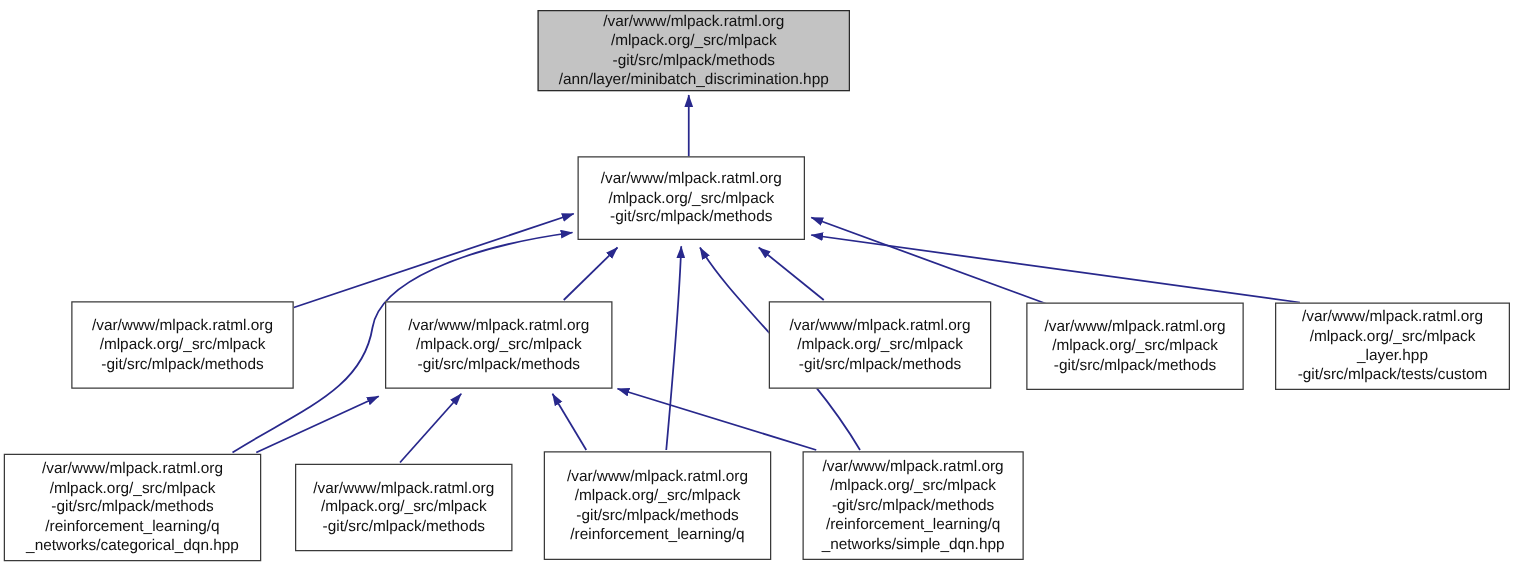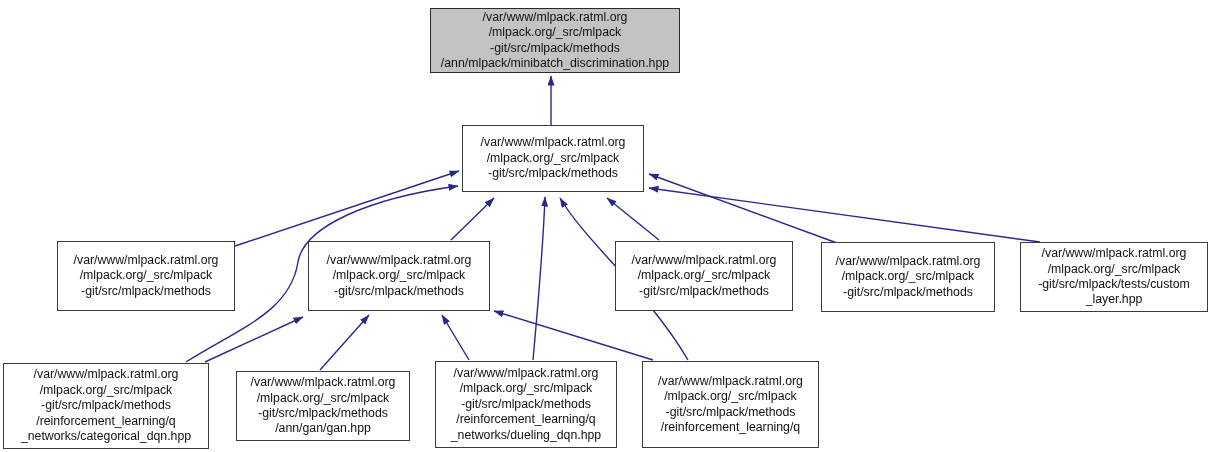--- a/index.html
+++ b/index.html
@@ -58,21 +58,21 @@
       <path d="M659,240 L607,198" marker-end="url(#arrow)"></path>
       <path d="M837,243 L649,174" marker-end="url(#arrow)"></path>
       <path d="M1040,242 L649,188" marker-end="url(#arrow)"></path>
     </g>
   </svg>
 
   <div class="node root" style="left:430px;top:8px;width:250px;height:65px;">
     <div class="ln">/var/www/mlpack.ratml.org</div>
     <div class="ln">/mlpack.org/_src/mlpack</div>
     <div class="ln">-git/src/mlpack/methods</div>
-    <div class="ln">/ann/mlpack/minibatch_discrimination.hpp</div>
+    <div class="ln">/ann/layer/minibatch_discrimination.hpp</div>
   </div>
 
   <div class="node" style="left:462px;top:125px;width:182px;height:67px;">
     <div class="ln">/var/www/mlpack.ratml.org</div>
     <div class="ln">/mlpack.org/_src/mlpack</div>
     <div class="ln">-git/src/mlpack/methods</div>
   </div>
 
   <div class="node" style="left:57px;top:241px;width:178px;height:70px;">
     <div class="ln">/var/www/mlpack.ratml.org</div>
@@ -94,47 +94,46 @@
 
   <div class="node" style="left:821px;top:242px;width:174px;height:70px;">
     <div class="ln">/var/www/mlpack.ratml.org</div>
     <div class="ln">/mlpack.org/_src/mlpack</div>
     <div class="ln">-git/src/mlpack/methods</div>
   </div>
 
   <div class="node" style="left:1020px;top:242px;width:188px;height:70px;">
     <div class="ln">/var/www/mlpack.ratml.org</div>
     <div class="ln">/mlpack.org/_src/mlpack</div>
+    <div class="ln">_layer.hpp</div>
     <div class="ln">-git/src/mlpack/tests/custom</div>
-    <div class="ln">_layer.hpp</div>
   </div>
 
   <div class="node" style="left:3px;top:363px;width:206px;height:86px;">
     <div class="ln">/var/www/mlpack.ratml.org</div>
     <div class="ln">/mlpack.org/_src/mlpack</div>
     <div class="ln">-git/src/mlpack/methods</div>
     <div class="ln">/reinforcement_learning/q</div>
     <div class="ln">_networks/categorical_dqn.hpp</div>
   </div>
 
   <div class="node" style="left:236px;top:371px;width:174px;height:70px;">
     <div class="ln">/var/www/mlpack.ratml.org</div>
     <div class="ln">/mlpack.org/_src/mlpack</div>
     <div class="ln">-git/src/mlpack/methods</div>
-    <div class="ln">/ann/gan/gan.hpp</div>
   </div>
 
   <div class="node" style="left:435px;top:361px;width:182px;height:87px;">
     <div class="ln">/var/www/mlpack.ratml.org</div>
     <div class="ln">/mlpack.org/_src/mlpack</div>
     <div class="ln">-git/src/mlpack/methods</div>
     <div class="ln">/reinforcement_learning/q</div>
-    <div class="ln">_networks/dueling_dqn.hpp</div>
   </div>
 
   <div class="node" style="left:642px;top:361px;width:177px;height:87px;">
     <div class="ln">/var/www/mlpack.ratml.org</div>
     <div class="ln">/mlpack.org/_src/mlpack</div>
     <div class="ln">-git/src/mlpack/methods</div>
     <div class="ln">/reinforcement_learning/q</div>
+    <div class="ln">_networks/simple_dqn.hpp</div>
   </div>
 
 </div>
 
 </body></html>

